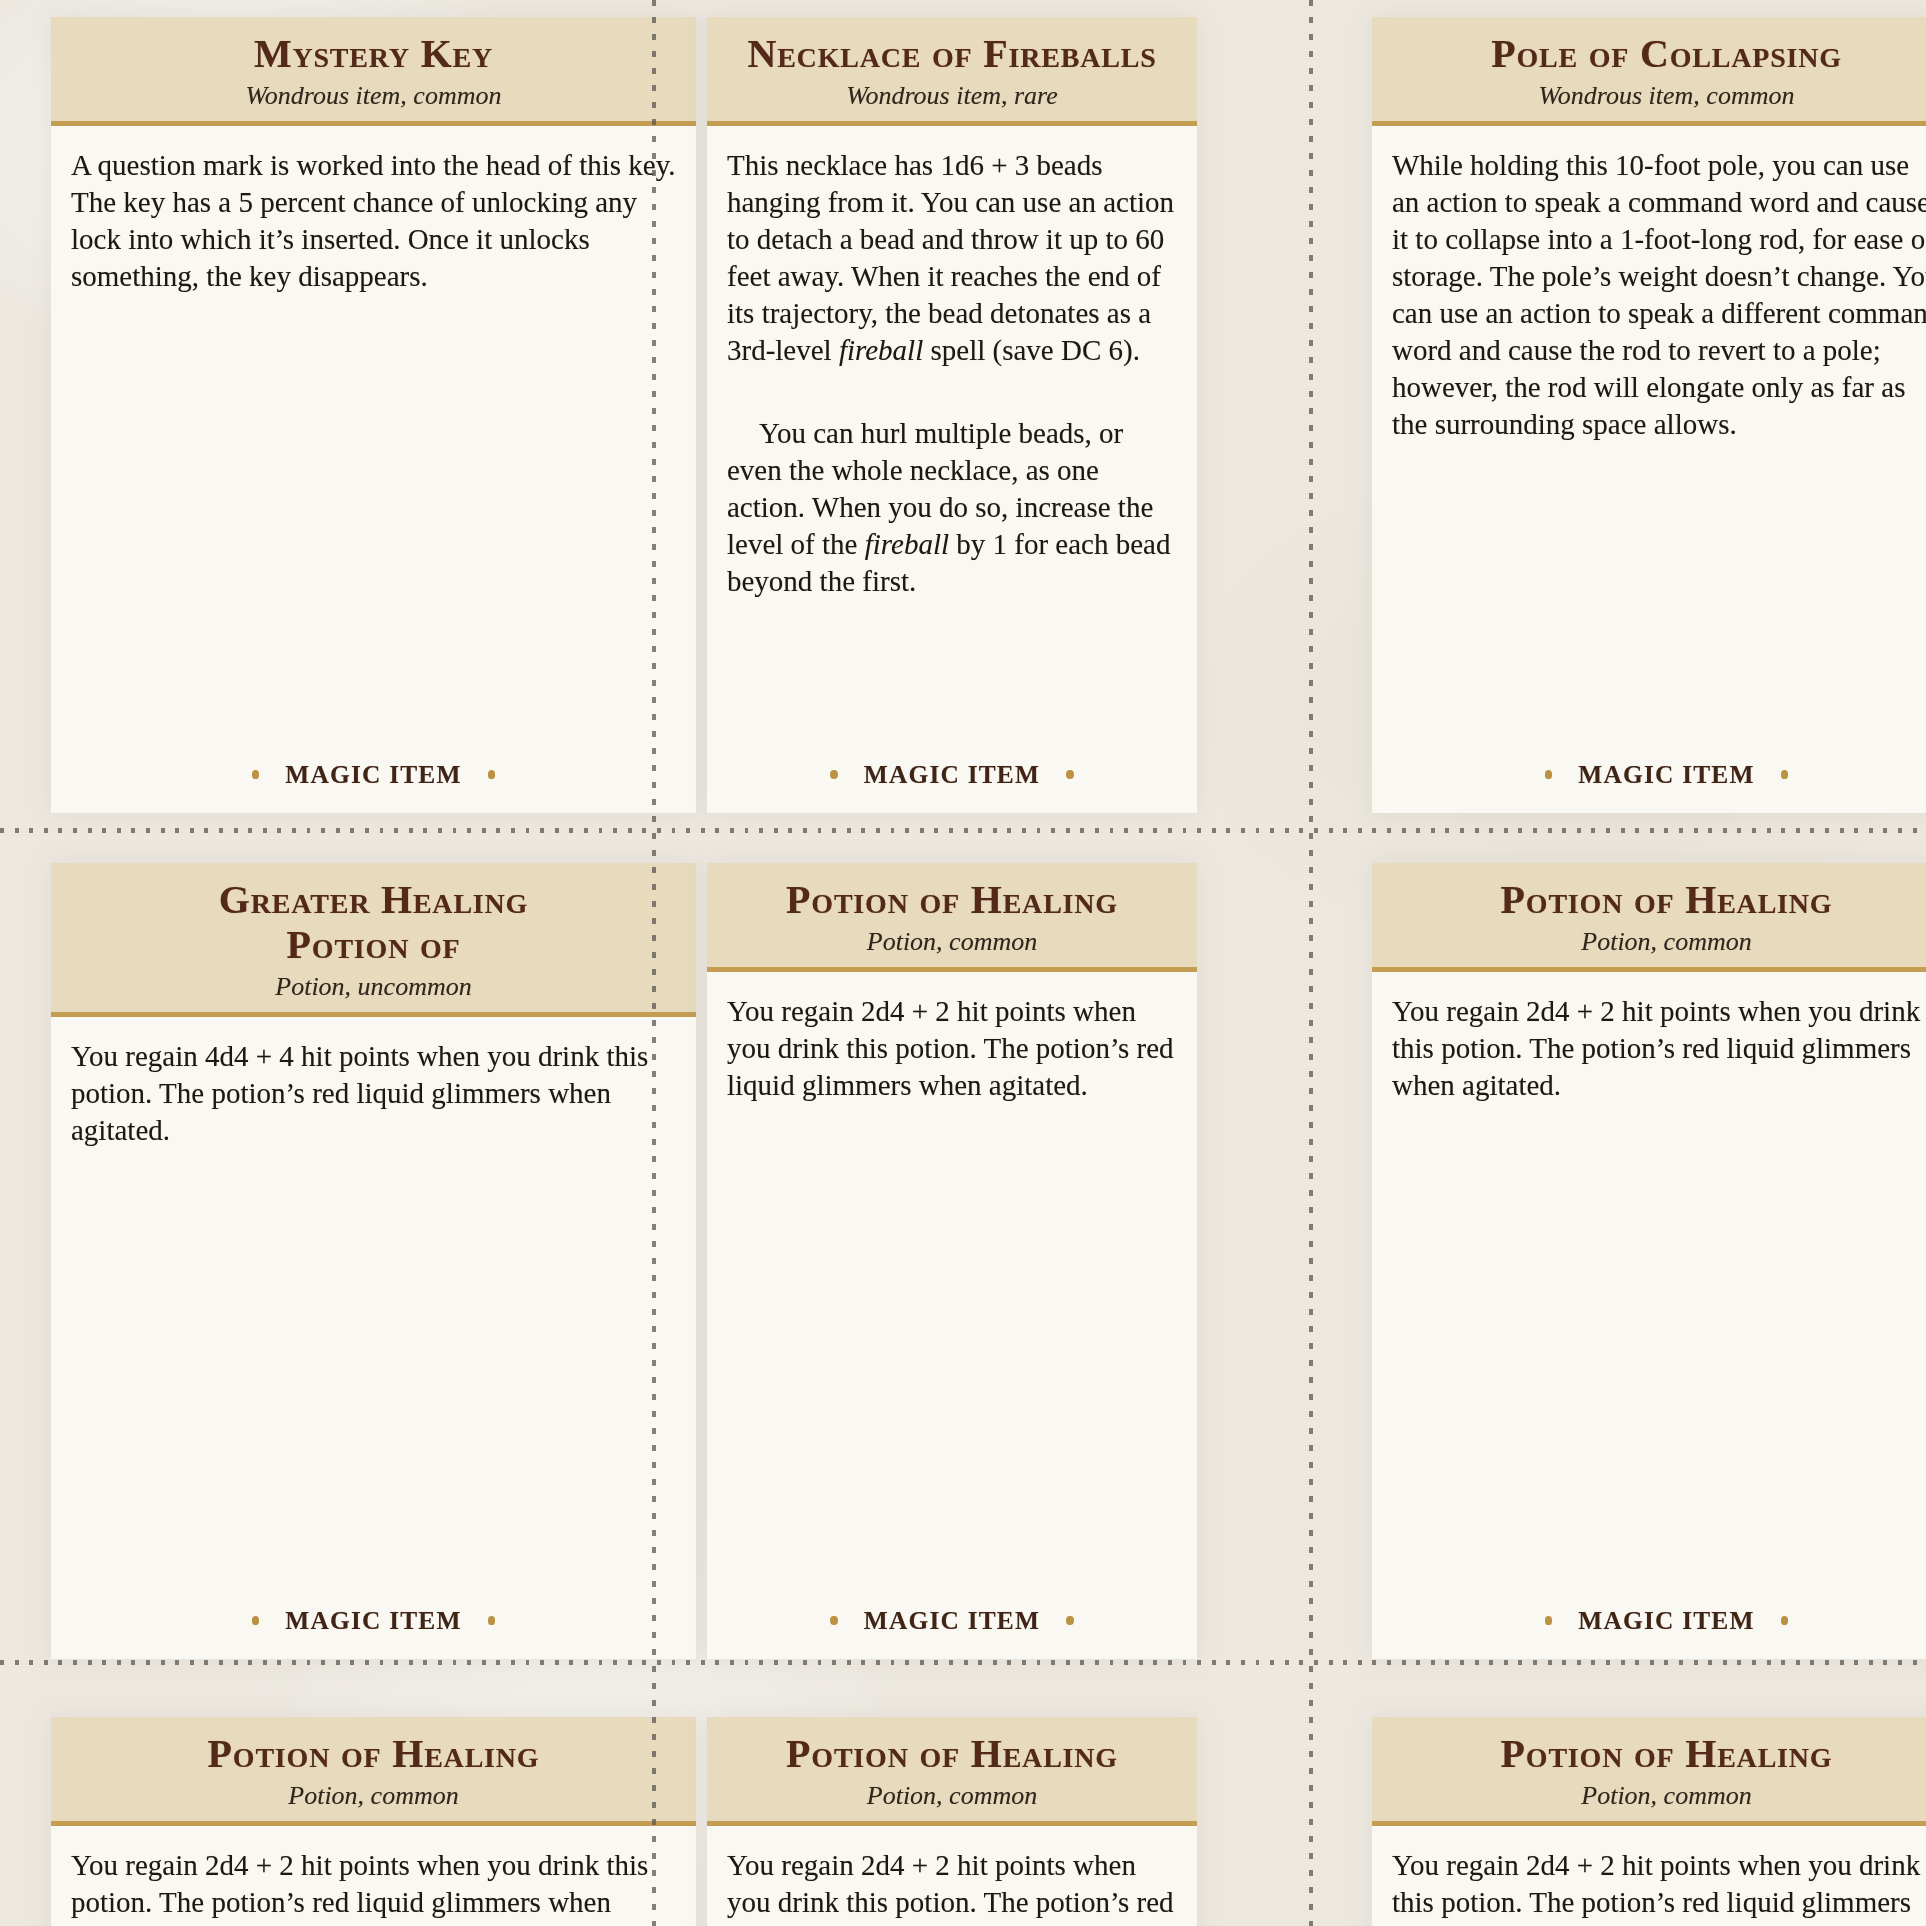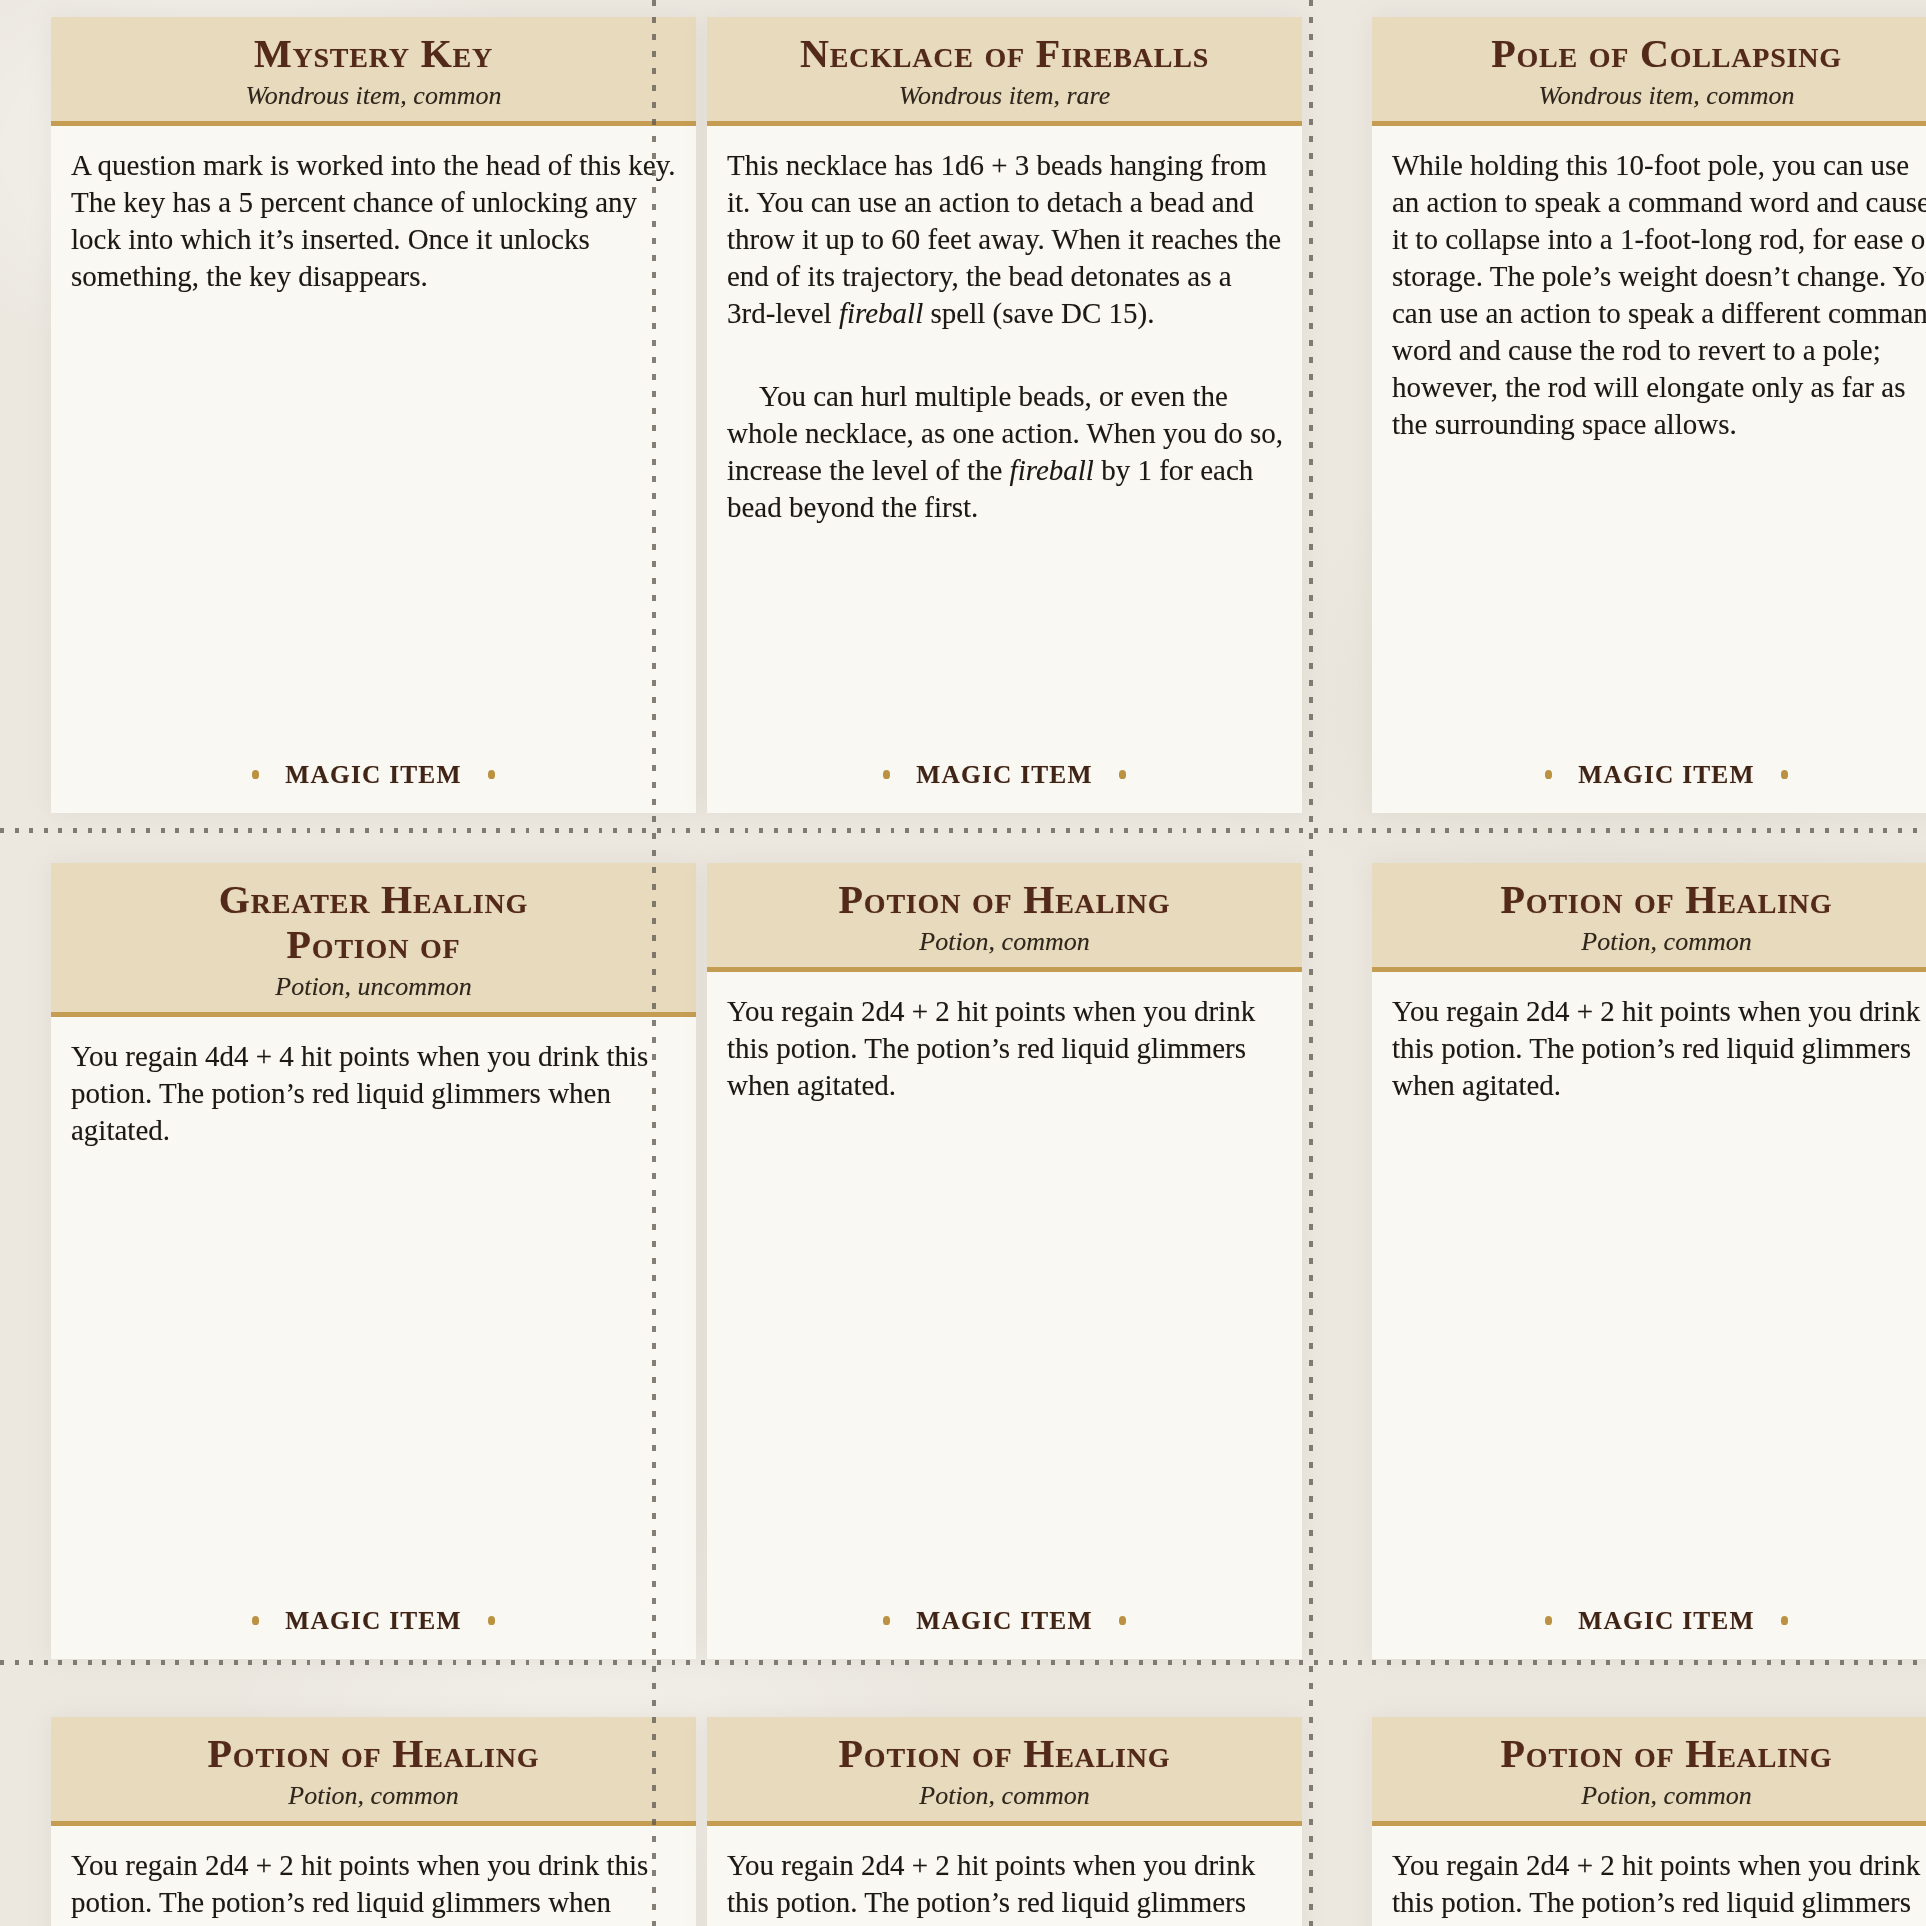--- a/index.html
+++ b/index.html
@@ -30,21 +30,21 @@
     overflow:hidden;
     font-family:"Liberation Serif", serif;
   }
   .card{
     position:absolute;
     height:796px;
     background:var(--card-bg);
     box-shadow:0 0 23px rgba(130,118,96,.10);
   }
   .col1{left:51px;width:645px;}
-  .col2{left:707px;width:595px;}
+  .col2{left:707px;width:490px;}
   .col3{left:1372px;width:589px;}
   .row1{top:17px;}
   .row2{top:863px;}
   .row3{top:1717px;}
 
   .band{
     background:var(--band);
     padding:14px 9.2px 9.2px;
     text-align:center;
   }
@@ -137,21 +137,21 @@
   <section class="card col2 row1">
     <header class="band">
       <h2 class="title">
         <span class="tl">Necklace of Fireballs</span>
 
       </h2>
       <p class="subtitle">Wondrous item, rare</p>
     </header>
     <div class="rule"></div>
     <div class="body">
-        <p><span>This necklace has 1d6 + 3 beads hanging from it. You can use an action to detach a bead and throw it up to 60 feet away. When it reaches the end of its trajectory, the bead detonates as a 3rd-level </span><i>fireball</i><span> spell (save DC 15).</span></p>
+        <p><span>This necklace has 1d6 + 3 beads hanging from it. You can use an action to detach a bead and throw it up to 60 feet away. When it reaches the end of its trajectory, the bead detonates as a 3rd-level </span><i>fireball</i><span> spell (save DC 6).</span></p>
         <p><span>You can hurl multiple beads, or even the whole necklace, as one action. When you do so, increase the level of the </span><i>fireball</i><span> by 1 for each bead beyond the first.</span></p>
       </div>
     <footer class="cfooter">
       <span class="dot"></span>
       <span class="flabel">MAGIC ITEM</span>
       <span class="dot"></span>
     </footer>
   </section>
 
   <section class="card col3 row1">

